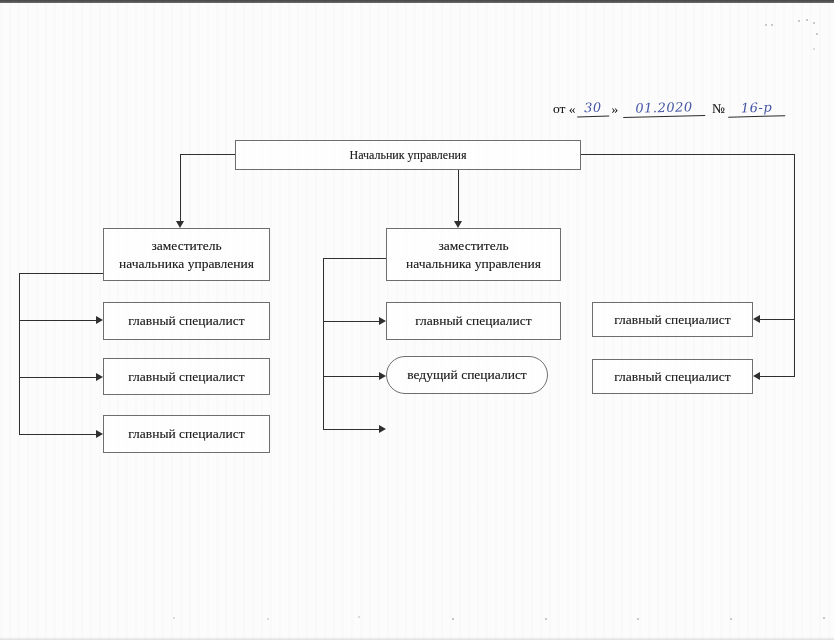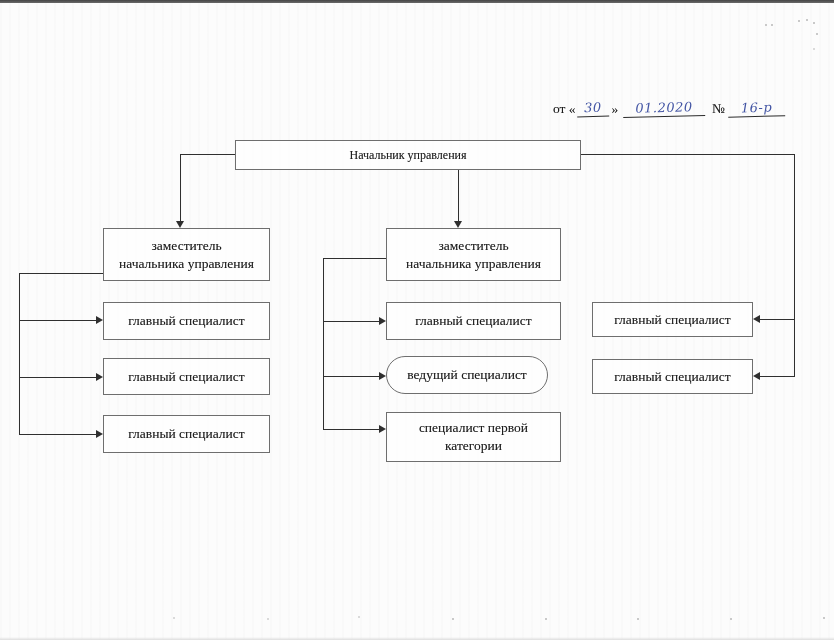--- a/index.html
+++ b/index.html
@@ -156,23 +156,20 @@
   <div class="box" id="box-l3">
     <span>главный специалист</span>
   </div>
 
   <div class="box" id="box-c1">
     <span>главный специалист</span>
   </div>
   <div class="box" id="box-c2">
     <span>ведущий специалист</span>
   </div>
-  <div class="box" id="box-c3">
-    <span>специалист первой категории</span>
-  </div>
 
   <div class="box" id="box-r1">
     <span>главный специалист</span>
   </div>
   <div class="box" id="box-r2">
     <span>главный специалист</span>
   </div>
 
   <div class="hline" id="ln-rootL-h"></div>
   <div class="vline" id="ln-rootL-v"></div>

